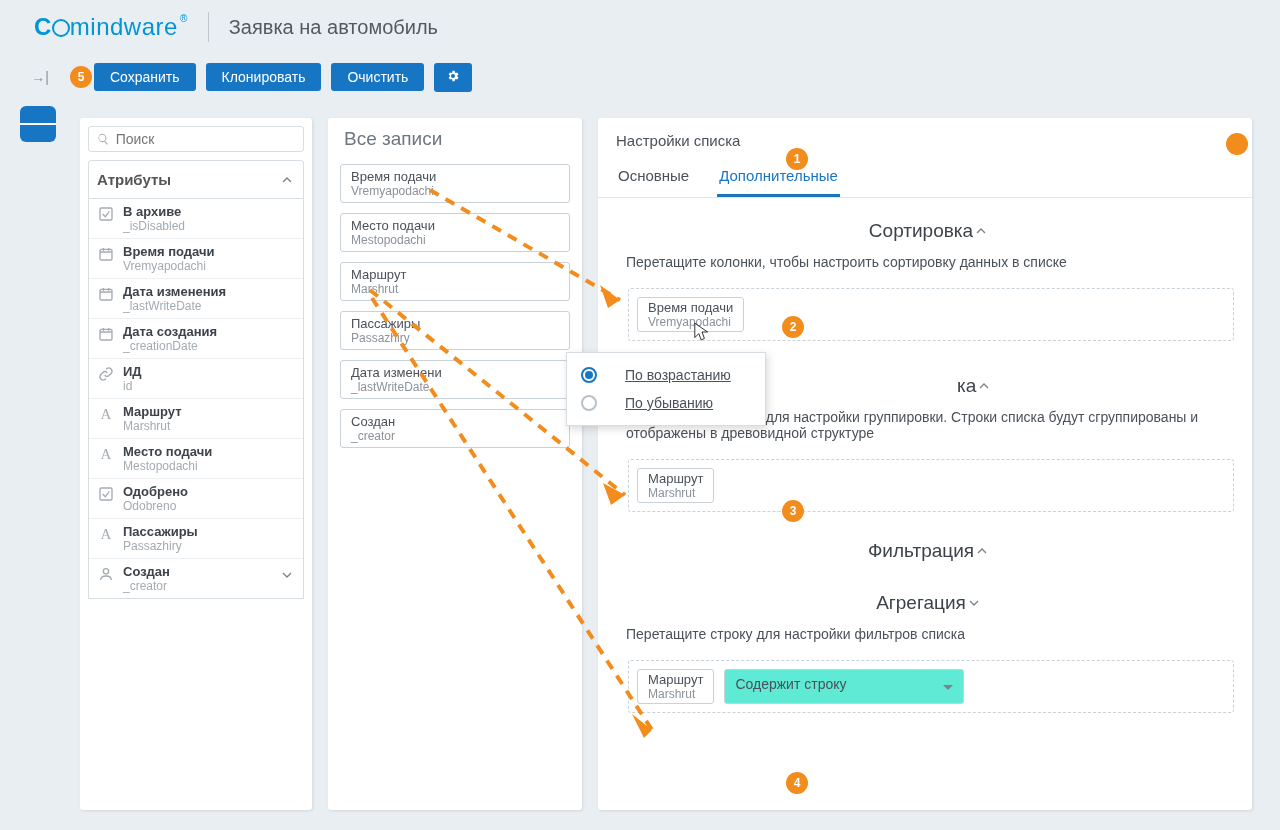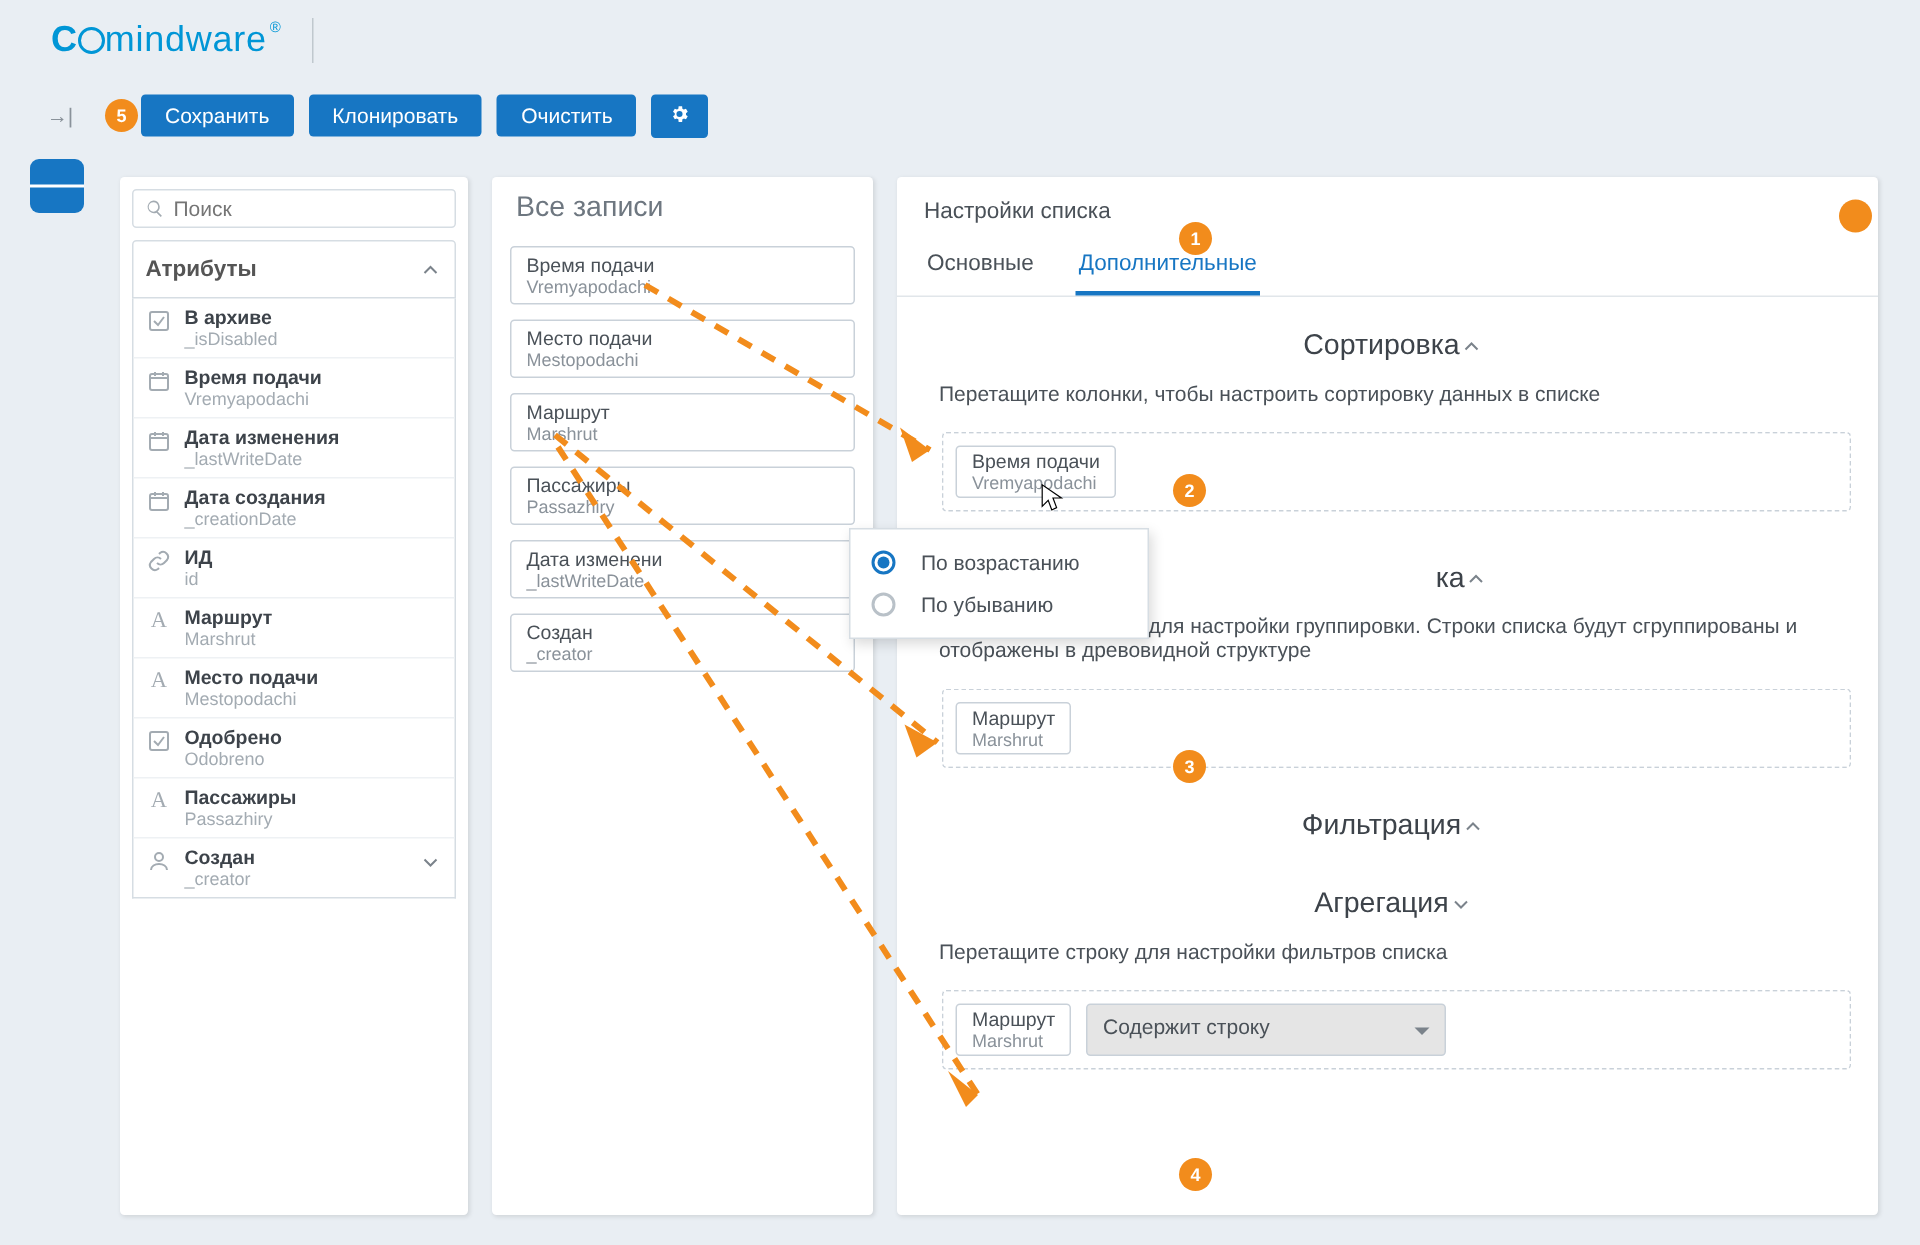--- a/index.html
+++ b/index.html
@@ -56,28 +56,28 @@
 
 .col-right-title { font-size:15px; color:#4a5158; padding:14px 18px 8px; }
 .tabs { display:flex; gap:26px; padding:0 18px; border-bottom:1px solid #e1e6ea; position:relative;}
 .tab { padding:10px 2px; font-size:15px; color:#4a5158; cursor:pointer; }
 .tab.active { color:#1776c3; border-bottom:3px solid #1776c3; }
 .sec-hdr { display:flex; align-items:center; justify-content:center; padding:22px 20px 8px 28px; font-size:19px; color:#3d434a; cursor:pointer;}
 .sec-hint { padding:4px 20px 14px 28px; font-size:14px; color:#4a5158; }
 .dropzone { margin:4px 18px 6px 30px; border:1px dashed #c9d1d9; border-radius:3px; padding:8px; min-height:44px; display:flex; align-items:center; gap:12px; position:relative;}
 .chip { border:1px solid #c9d1d9; border-radius:3px; padding:2px 10px; font-size:13px; background:#fff; }
 .chip .l1{ color:#4a5158; } .chip .l2{ color:#8a929a; font-size:12px; }
-.select { border:1px solid #c9d1d9; border-radius:3px; padding:6px 20px 6px 10px; font-size:14px; color:#4a5158; background:#e5e5e5; min-width:240px; position:relative;}
+.select { border:1px solid #c9d1d9; border-radius:3px; padding:6px 20px 6px 10px; font-size:14px; color:#4a5158; background:#5eead4; min-width:240px; position:relative;}
 .select::after { content:""; position:absolute; right:10px; top:50%; border:5px solid transparent; border-top-color:#7b838b; transform:translateY(-2px);}
 .txtin { border:1px solid #c9d1d9; border-radius:3px; padding:6px 10px; font-size:14px; color:#999; min-width:140px; }
 .filter-row{ display:flex; align-items:stretch; gap:10px; }
 
 
 .popup { position:absolute; left:566px; top:352px; width:200px; background:#fff; border:1px solid #d6dde3; box-shadow:2px 3px 8px rgba(0,0,0,.15); padding:8px 4px; z-index:30; font-size:14px; color:#4a5158;}
-.popup .row{ display:flex; align-items:flex-end; gap:17px; padding:6px 10px; cursor:pointer;}
+.popup .row{ display:flex; align-items:flex-end; gap:28px; padding:6px 10px; cursor:pointer;text-decoration:underline;}
 .radio { width:16px; height:16px; border:2px solid #1776c3; border-radius:50%; display:flex; align-items:center; justify-content:center;}
 .radio.on::after{ content:""; width:8px; height:8px; background:#1776c3; border-radius:50%;}
 .radio.off{ border-color:#b9c1c8;}
 .chk { width:16px; height:16px; border:1px solid #c9d1d9; border-radius:2px;}
 
 .chev-ic { width:16px; height:16px; }
 .chev-ic polyline{ fill:none; stroke:#7b838b; stroke-width:2; }
 
 svg.arrow{ position:absolute; z-index:25; pointer-events:none; fill:none; stroke:#f28c1c; stroke-width:4; stroke-dasharray:10 8; }
 .arrowhead{ fill:#f28c1c; stroke:none; }
@@ -86,20 +86,21 @@
 .cursor svg{ width:16px; height:20px; fill:#000;}
 </style>
 </head>
 <body>
 
 <div class="topbar">
   <span class="logo">
     <span class="c">C</span><span class="o_"></span><span class="rest">mindware</span><span class="reg">®</span>
   </span>
   <span class="divider"></span>
+  <span class="title">Заявка на автомобиль</span>
 </div>
 
 <div class="toolbar-row">
   <span class="collapse-btn">→|</span>
   <div class="badge-step" style="left:70px; top:12px;">5</div>
   <button class="btn" style="margin-left:32px">Сохранить</button>
   <button class="btn">Клонировать</button>
   <button class="btn">Очистить</button>
   <button class="btn icon-only">
     <svg width="14" height="14" viewBox="0 0 24 24" fill="#fff">

